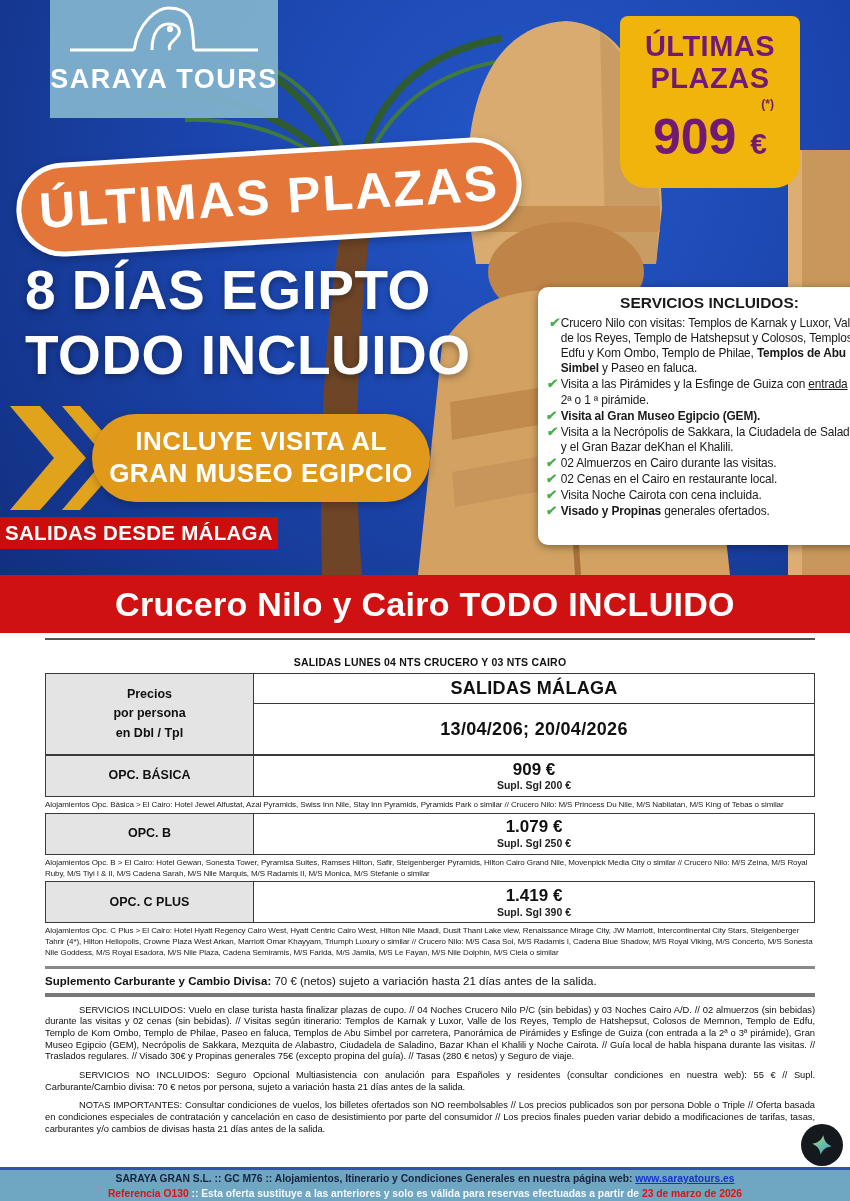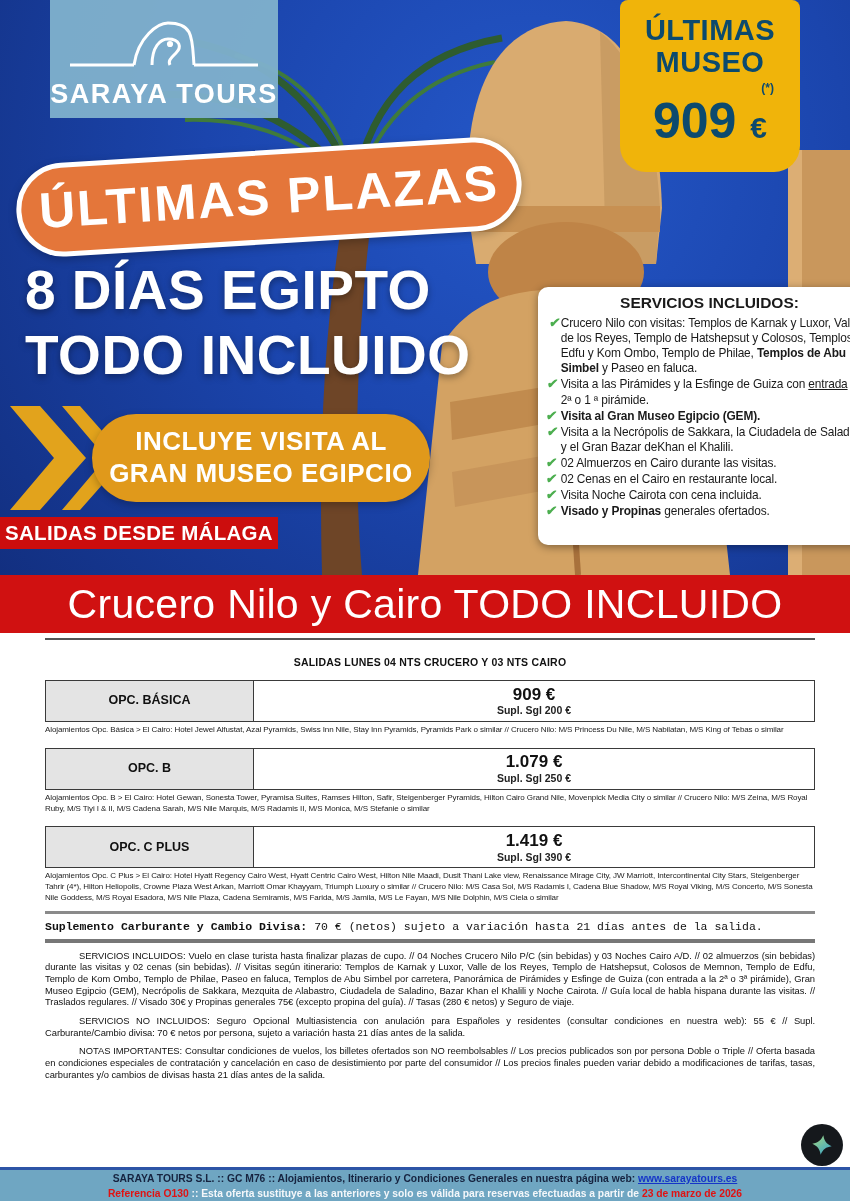--- a/index.html
+++ b/index.html
@@ -9,26 +9,26 @@
 
   
   .hero { position: absolute; left: 0; top: 0; width: 850px; height: 575px;
           background: radial-gradient(circle at 62% 28%, #2457c8 0%, #1b45ad 48%, #122f80 100%);
           overflow: hidden; }
   .hero-art { position: absolute; inset: 0; z-index: 1; }
 
   .logo-box { position: absolute; left: 50px; top: 0; width: 228px; height: 118px;
               background: rgba(127,176,204,0.96); z-index: 3;
               display: flex; flex-direction: column; align-items: center; justify-content: flex-end;
-              padding-bottom: 8px; }
+              padding-bottom: 23px; }
   .brand { color: #fff; font-size: 27px; font-weight: bold; letter-spacing: 1.5px; }
 
-  .price-box { position: absolute; left: 620px; top: 0; width: 180px; height: 172px;
+  .price-box { position: absolute; left: 620px; top: 16px; width: 180px; height: 172px;
                background: #f0b40a; border-radius: 8px 8px 26px 26px; z-index: 3;
-               color: #0c4a6e; text-align: center; padding-top: 14px; }
+               color: #701a75; text-align: center; padding-top: 14px; }
   .price-box .pb-line { font-size: 29px; font-weight: bold; line-height: 1.12; letter-spacing: 0.5px; }
   .price-box .pb-note { display: block; text-align: right; padding-right: 26px;
                         font-size: 12px; font-weight: bold; margin-top: 2px; }
   .price-box .pb-price { font-size: 50px; font-weight: bold; line-height: 1; margin-top: 1px; }
   .price-box .pb-cur  { font-size: 30px; font-weight: bold; }
 
   .stamp { position: absolute; left: 16px; top: 150px; width: 506px; height: 94px; z-index: 3;
            background: #e4763a; border: 5px solid #ffffff; border-radius: 60px;
            transform: rotate(-3.5deg);
            display: flex; align-items: center; justify-content: center;
@@ -57,49 +57,49 @@
                    line-height: 1.15; transform: skewX(-8deg); }
   .services u { text-decoration: underline; }
 
   .departure { position: absolute; left: 0; top: 517px; width: 278px; height: 32px; z-index: 3;
                background: #cc0d0d; display: flex; align-items: center; justify-content: center; }
   .departure span { color: #fff; font-size: 20.5px; font-weight: bold; letter-spacing: 0.3px; }
 
   
   .banner { position: absolute; left: 0; top: 575px; width: 850px; height: 58px;
             background: #d01111; display: flex; align-items: center; justify-content: center; }
-  .banner span { color: #fff; font-size: 41px; font-weight: normal; letter-spacing: 0.3px; }
+  .banner span { color: #fff; font-size: 34px; font-weight: bold; letter-spacing: 0.3px; }
 
   
   .sheet { position: absolute; left: 45px; top: 633px; width: 770px; color: #111; }
   .validity { text-align: center; font-size: 19px; font-weight: bold; margin-top: 6px; }
   .rule { border: 0; border-top: 2px solid #555; margin-top: 5px; }
   .charter-title { text-align: center; font-size: 17px; font-weight: bold; margin-top: 4px; letter-spacing: 0.2px; }
   .charter-sub { text-align: center; font-size: 10.5px; font-weight: bold; margin-top: 16px; letter-spacing: 0.2px; }
 
   .tbl { border: 1.4px solid #3a3a3a; display: flex; margin-top: 5px; }
   .tbl .lcell { width: 208px; background: #e4e4e4; border-right: 1.4px solid #3a3a3a;
                 display: flex; flex-direction: column; align-items: center; justify-content: center;
                 font-size: 12.5px; font-weight: bold; line-height: 1.55; text-align: center; }
   .tbl .rcell { width: 560px; }
   .hdr-col { height: 30px; border-bottom: 1.2px solid #3a3a3a; display: flex; align-items: center;
              justify-content: center; font-size: 18px; font-weight: bold; letter-spacing: 0.3px; }
   .hdr-dates { height: 50px; display: flex; align-items: center; justify-content: center;
                font-size: 18px; font-weight: bold; letter-spacing: 0.3px; }
-  .row-tbl { margin-top: 12px; }
+  .row-tbl { margin-top: 0; }
   .row-tbl .rcell { display: flex; flex-direction: column; align-items: center; justify-content: center; }
   .row-tbl { height: 42px; }
   .opt { font-size: 14px; }
   .pr { font-size: 17px; font-weight: bold; line-height: 1.1; }
   .sup { font-size: 10.5px; font-weight: bold; color: #222; }
   .hotels { font-size: 8px; color: #222; margin-top: 3px; margin-bottom: 2px; line-height: 1.35;
             letter-spacing: -0.1px; }
 
   .thick-rule { border: 0; border-top: 3px solid #8a8a8a; margin-top: 7px; }
-  .fuel { font-size: 11.5px; margin-top: 6px; font-family: Liberation Mono, monospace; }
+  .fuel { font-size: 11.5px; margin-top: 6px; }
   .fuel b { font-weight: bold; }
   .dbl-rule { border: 0; border-top: 1.5px solid #777; border-bottom: 3px solid #777;
               height: 4px; margin-top: 6px; }
 
   .fine { font-size: 9.4px; line-height: 1.24; text-align: justify; margin-top: 7px;
           letter-spacing: -0.05px; }
   .fine b { font-weight: normal; margin-left: 34px; }
 
   
   .footer { position: absolute; left: 0; bottom: 0; width: 850px; height: 34px;
@@ -162,21 +162,21 @@
           <path d="M70,48 C74,20 94,6 104,6 C130,6 128,22 130,48"></path>
           <path d="M88,48 C88,30 96,22 104,22 C116,22 118,30 112,36 C106,42 104,44 106,48"></path>
           <circle cx="106" cy="27" r="1.6" fill="#ffffff"></circle>
         </g>
       </svg>
       <span class="brand">SARAYA TOURS</span>
     </div>
 
     <div class="price-box">
       <div class="pb-line">ÚLTIMAS</div>
-      <div class="pb-line">MUSEO</div>
+      <div class="pb-line">PLAZAS</div>
       <span class="pb-note">(*)</span>
       <div class="pb-price"><span>909</span> <span class="pb-cur">€</span></div>
     </div>
 
     <div class="stamp">
       <span>ÚLTIMAS PLAZAS</span>
     </div>
 
     <div class="main-title">
       <div>8 DÍAS EGIPTO</div>
@@ -237,20 +237,31 @@
 
   <div class="banner">
     <span>Crucero Nilo y Cairo TODO INCLUIDO</span>
   </div>
 
   <div class="sheet">
 
     <hr class="rule">
     <div class="charter-sub">SALIDAS LUNES 04 NTS CRUCERO Y 03 NTS CAIRO</div>
 
+    <div class="tbl" style="height:82px">
+      <div class="lcell">
+        <div>Precios</div>
+        <div>por persona</div>
+        <div>en Dbl / Tpl</div>
+      </div>
+      <div class="rcell">
+        <div class="hdr-col">SALIDAS MÁLAGA</div>
+        <div class="hdr-dates">13/04/206; 20/04/2026</div>
+      </div>
+    </div>
 
     <div class="tbl row-tbl">
       <div class="lcell opt">OPC. BÁSICA</div>
       <div class="rcell">
         <div class="pr">909 €</div>
         <div class="sup">Supl. Sgl 200 €</div>
       </div>
     </div>
     <div class="hotels">Alojamientos Opc. Básica &gt; El Cairo: Hotel Jewel Alfustat, Azal Pyramids, Swiss Inn Nile, Stay Inn Pyramids, Pyramids Park o similar // Crucero Nilo: M/S Princess Du Nile, M/S Nabilatan, M/S King of Tebas o similar</div>
 
@@ -289,17 +300,17 @@
         <linearGradient id="stargrad" x1="0" y1="0" x2="1" y2="1">
           <stop offset="0" stop-color="#a9da7d"></stop>
           <stop offset="1" stop-color="#2f9fd0"></stop>
         </linearGradient>
       </defs>
       <path d="M20,5 C22.5,13.5 26.5,17.5 35,20 C26.5,22.5 22.5,26.5 20,35 C17.5,26.5 13.5,22.5 5,20 C13.5,17.5 17.5,13.5 20,5 Z" fill="url(#stargrad)" transform="rotate(8 20 20)"></path>
     </svg>
   </button>
 
   <div class="footer">
-    <div><span class="f-dark">SARAYA TOURS S.L.</span><span class="f-dark"> :: GC M76 :: Alojamientos, Itinerario y Condiciones Generales en nuestra página web: </span><a>www.sarayatours.es</a></div>
+    <div><span class="f-dark">SARAYA GRAN S.L.</span><span class="f-dark"> :: GC M76 :: Alojamientos, Itinerario y Condiciones Generales en nuestra página web: </span><a>www.sarayatours.es</a></div>
     <div><span class="f-red">Referencia O130</span><span class="f-body"> :: Esta oferta sustituye a las anteriores y solo es válida para reservas efectuadas a partir de </span><span class="f-red">23 de marzo de 2026</span></div>
   </div>
 
 </div>
 
 </body></html>

